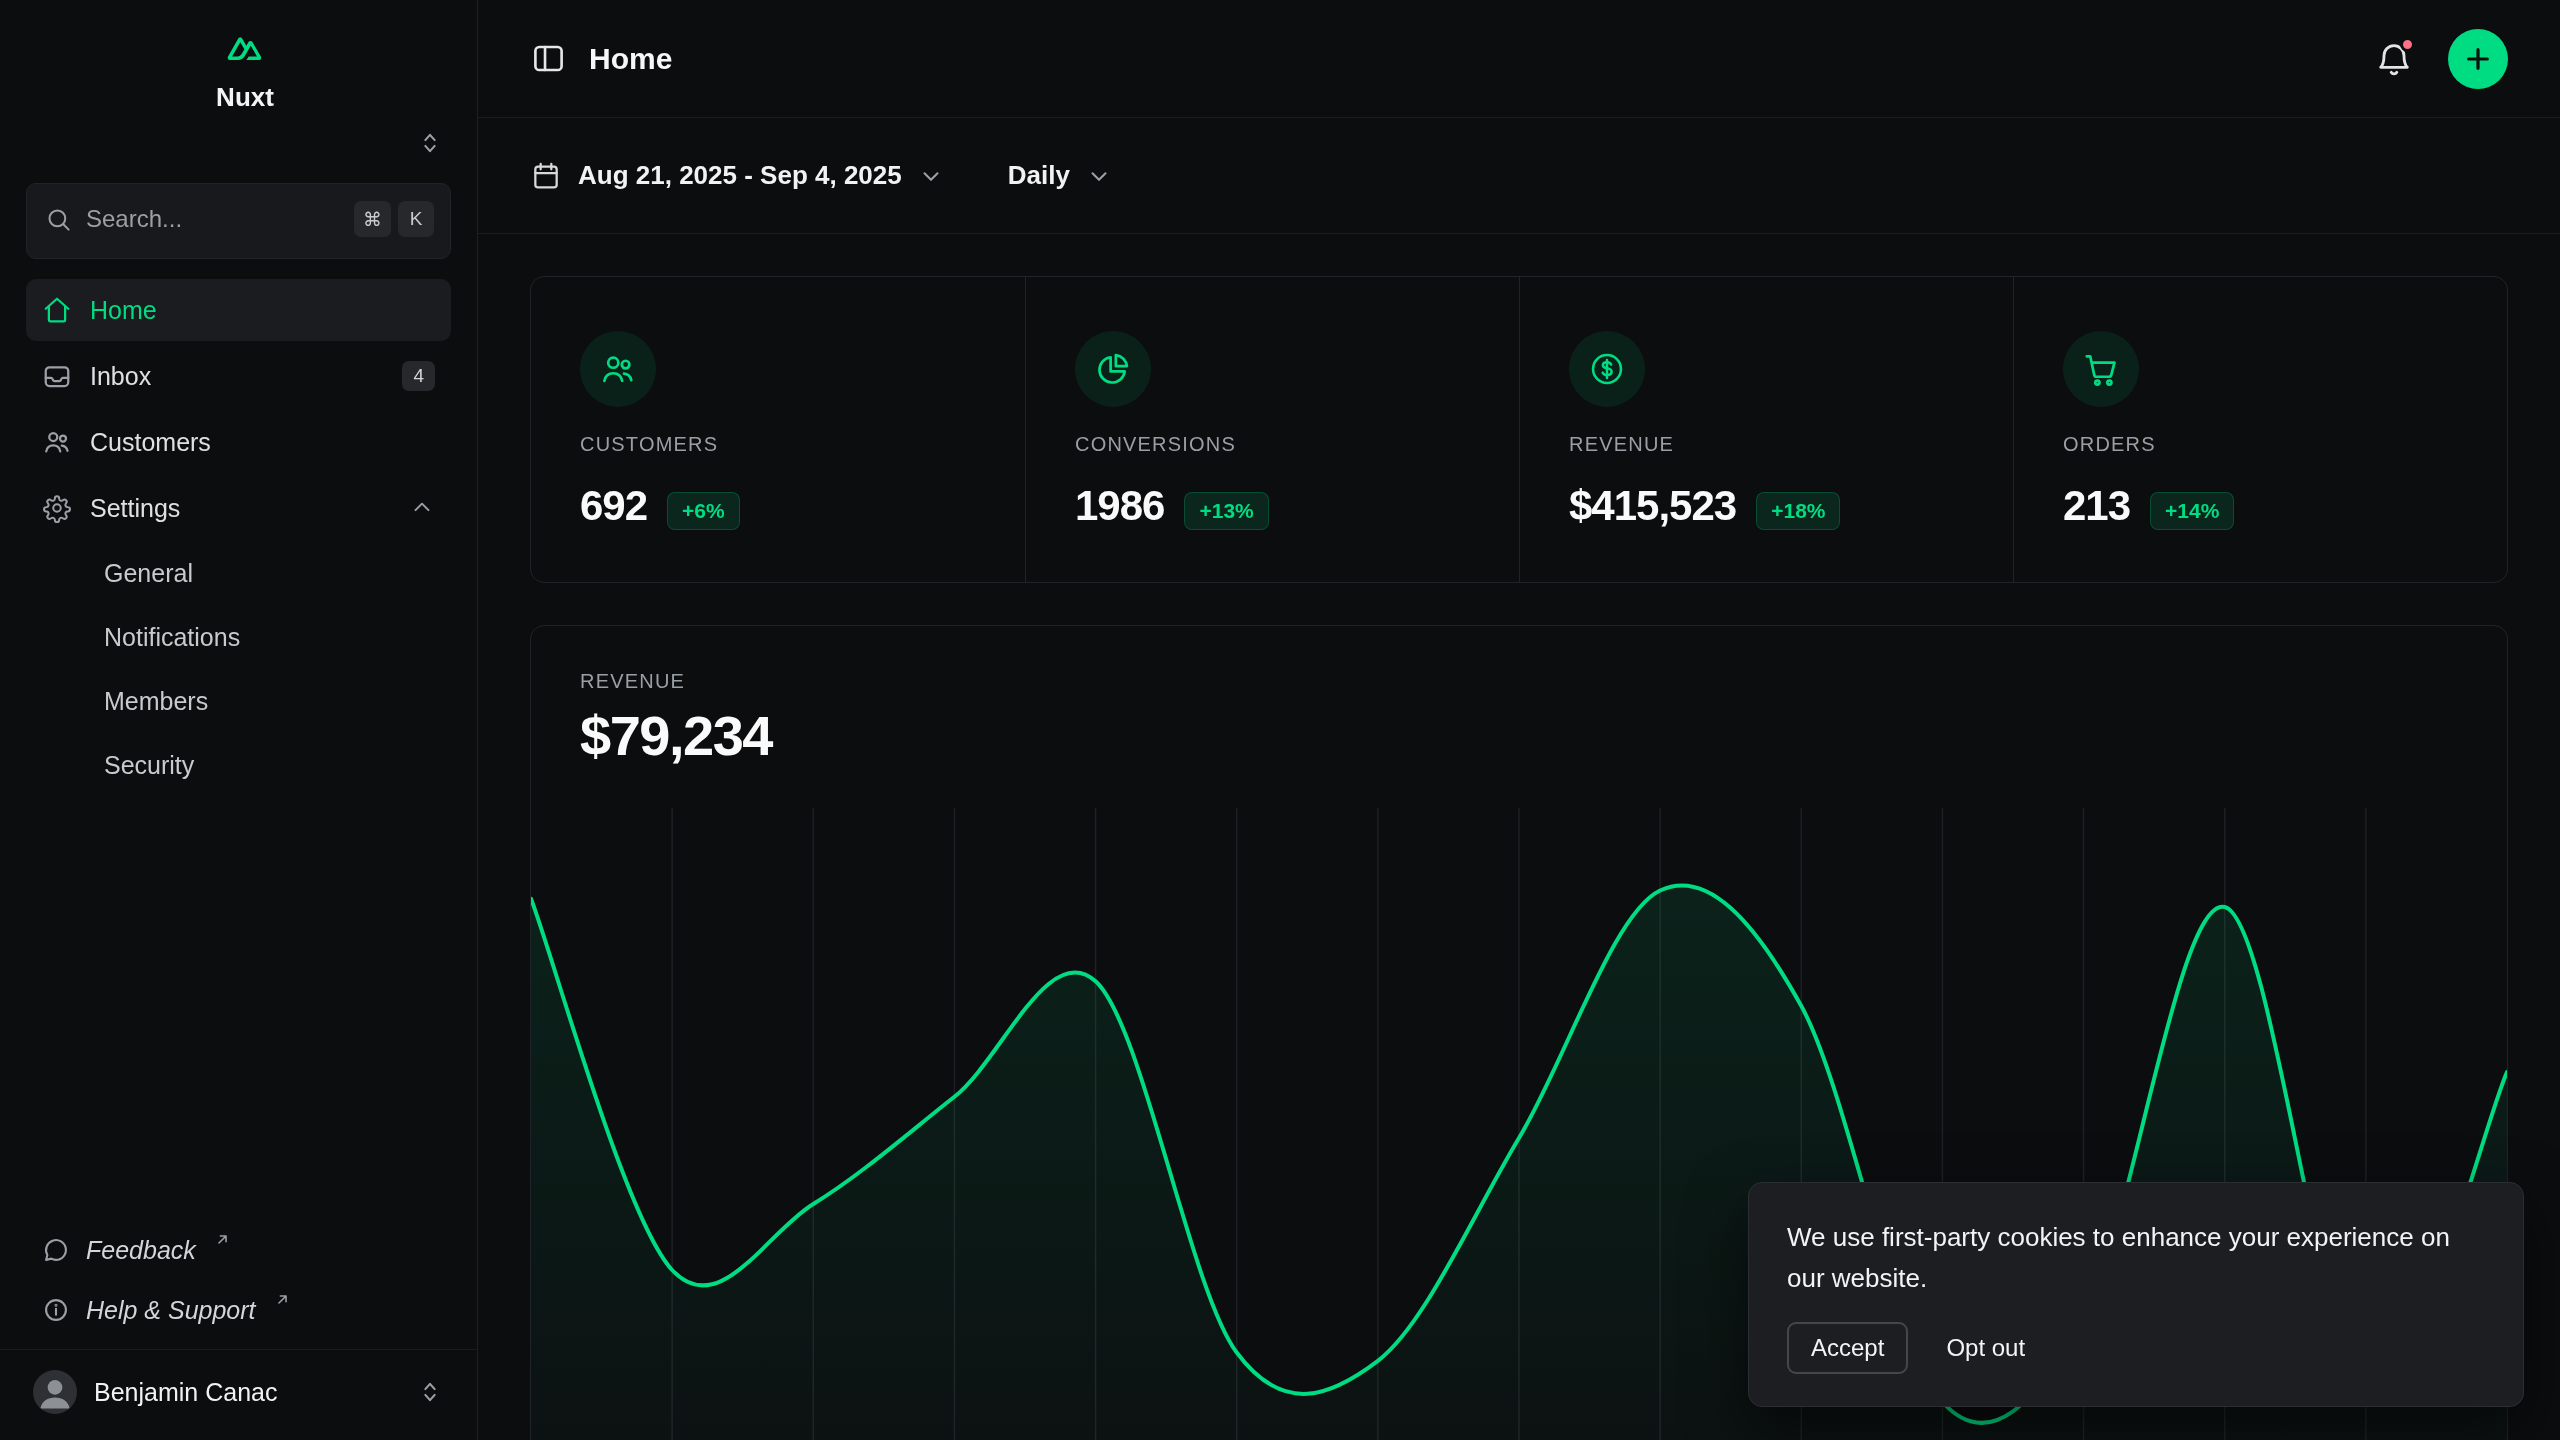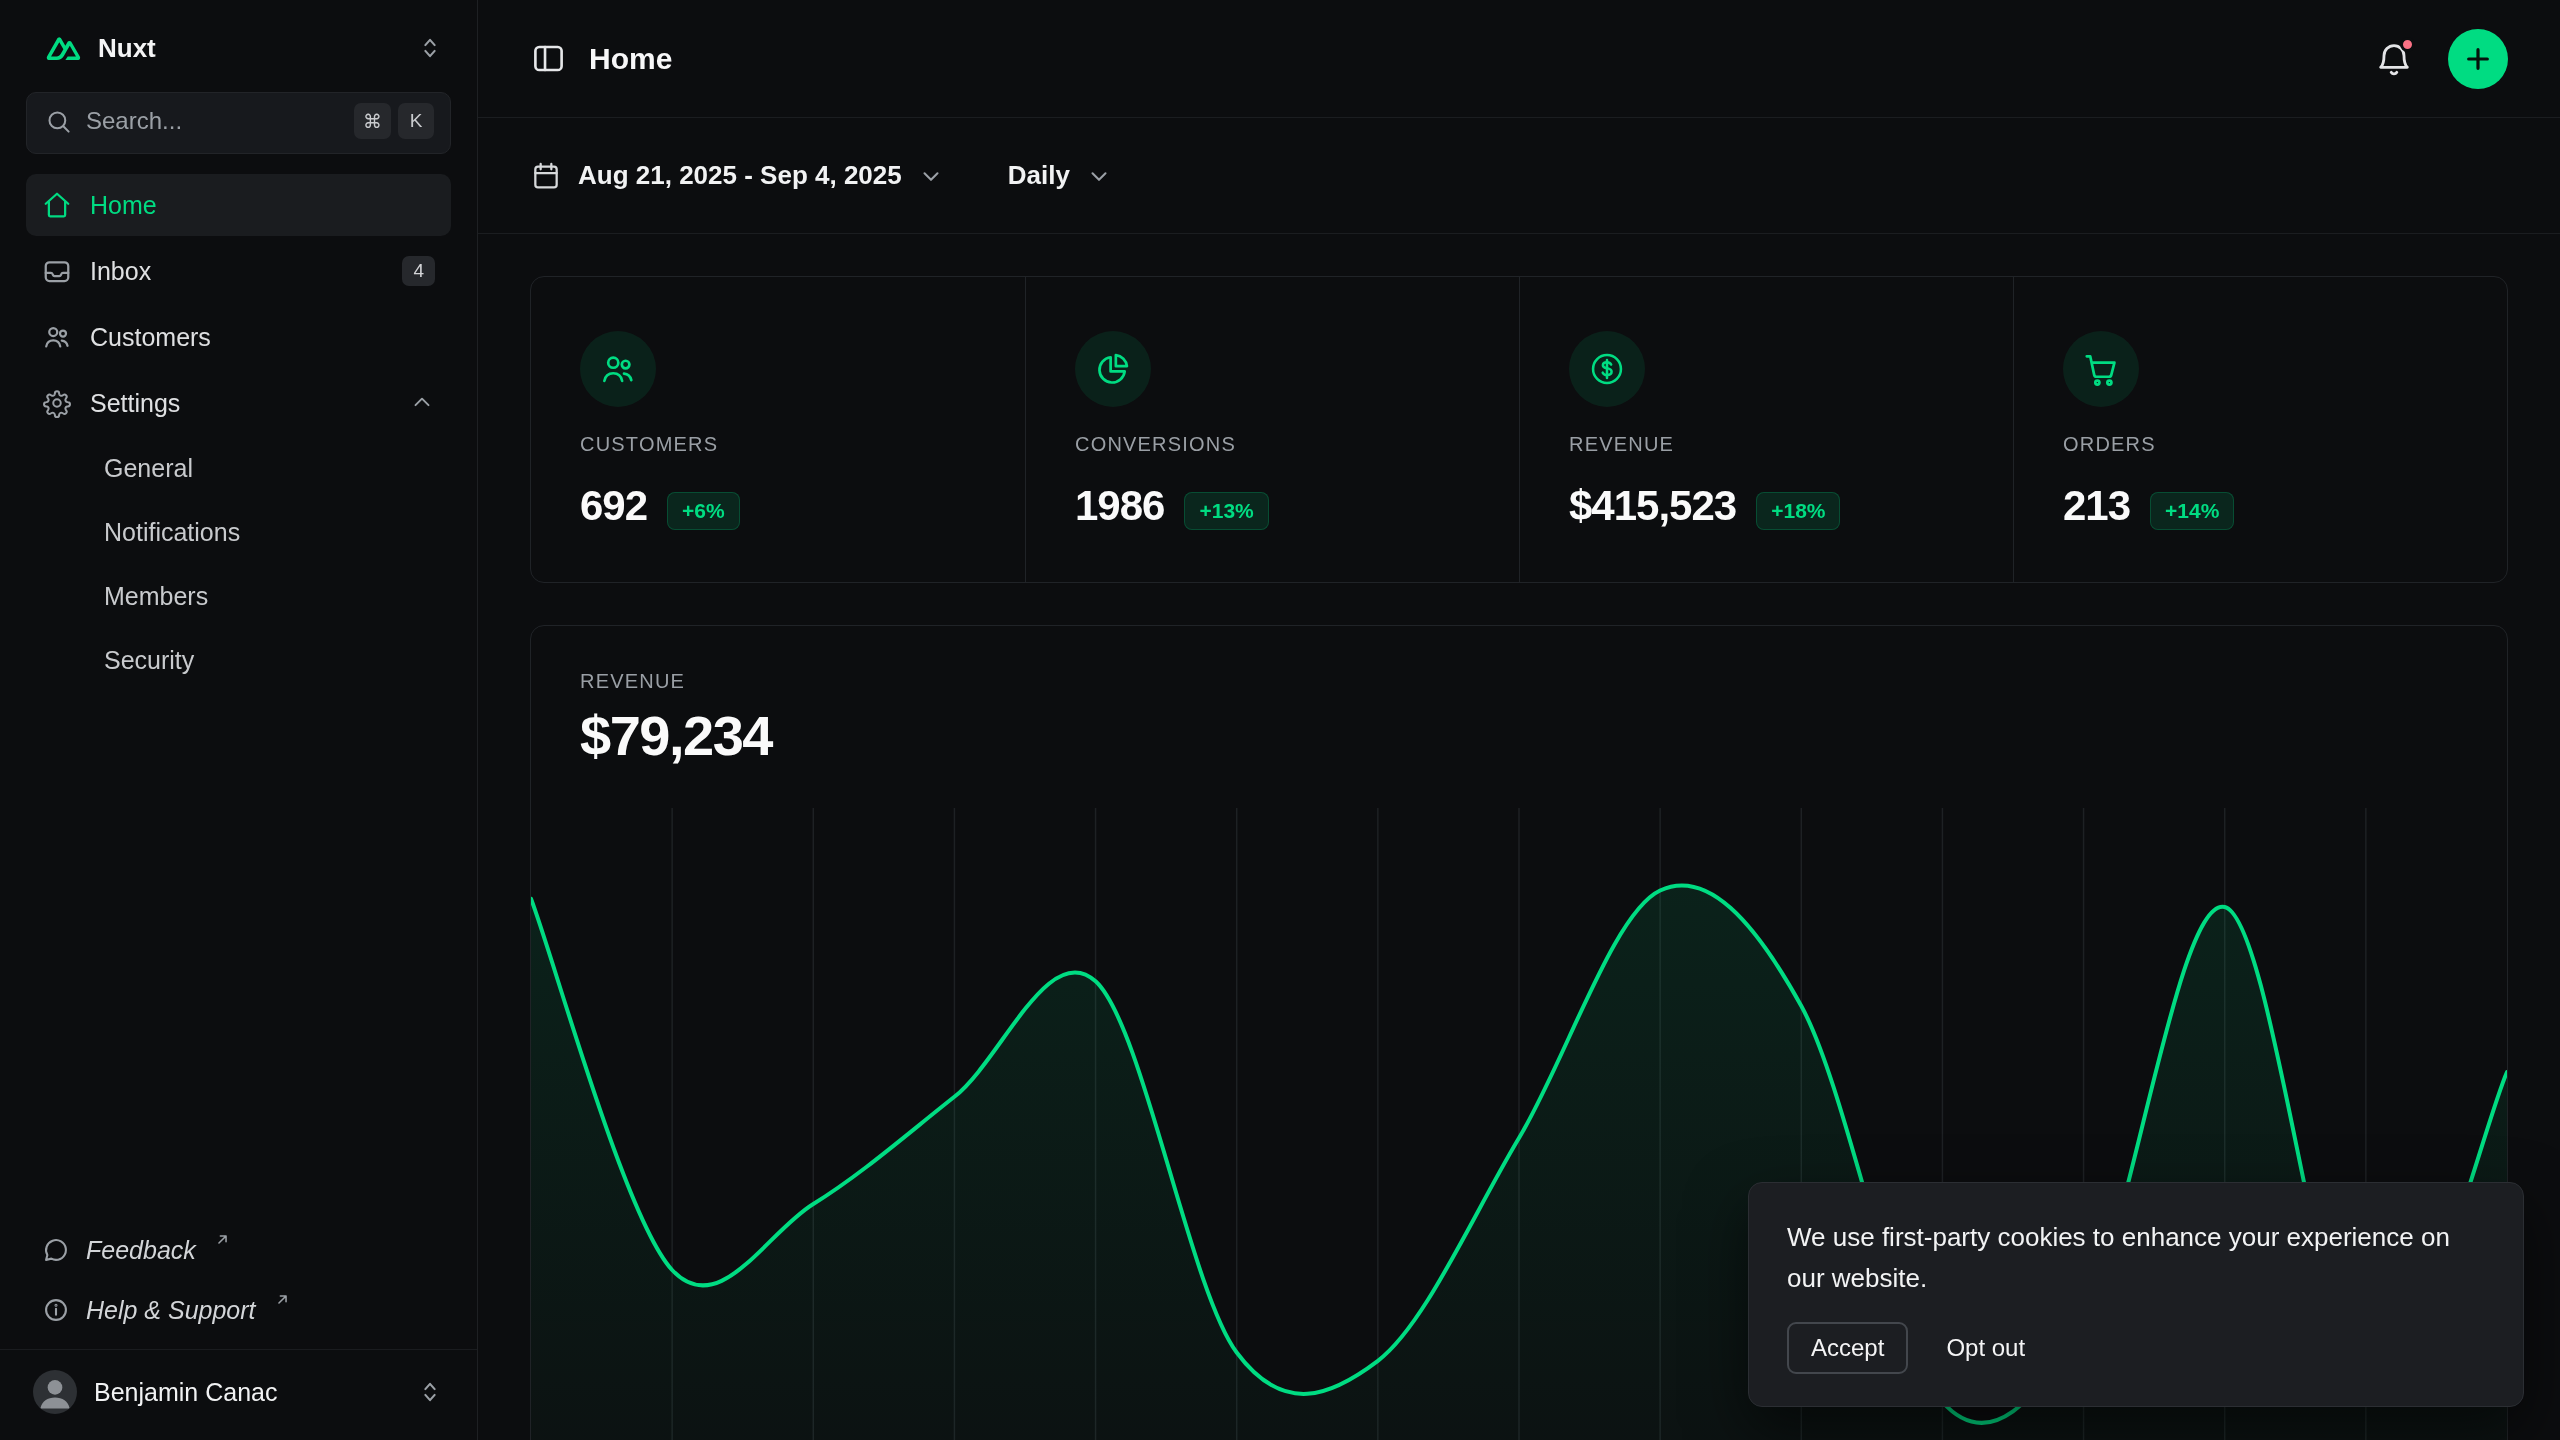--- a/index.html
+++ b/index.html
@@ -9,27 +9,27 @@
     font-family: "Liberation Sans", "DejaVu Sans", sans-serif;
   }
   .app { display: flex; width: 2560px; height: 1440px; }
 
   
   .sidebar {
     width: 478px; min-width: 478px; height: 100%;
     border-right: 1px solid #1e2023;
     display: flex; flex-direction: column;
   }
-  .ws-row { display: flex; align-items: center; gap: 16px; padding: 30px 33px 22px 46px; }
+  .ws-row { display: flex; align-items: center; gap: 16px; padding: 30px 33px 22px 46px; flex-direction: column; }
   .ws-logo { width: 36px; height: 36px; display: block; }
   .ws-name { font-size: 26px; font-weight: 600; color: #f4f4f5; }
   .updown { margin-left: auto; color: #9ba0a6; width: 28px; height: 28px; }
 
   .search {
-    margin: 4px 26px 20px 26px; height: 62px;
+    margin: 4px 26px 20px 26px; height: 76px;
     background: #17191d; border: 1px solid #222428; border-radius: 10px;
     display: flex; align-items: center; padding: 0 16px 4px 18px; gap: 14px;
   }
   .search svg { width: 27px; height: 27px; color: #9ba0a6; flex: none; }
   .search input {
     flex: 1; background: transparent; border: none; outline: none;
     font-size: 24px; color: #e4e4e7; font-family: inherit; min-width: 0;
   }
   .search input::placeholder { color: #9ba0a6; }
   .keys { display: flex; gap: 7px; }

